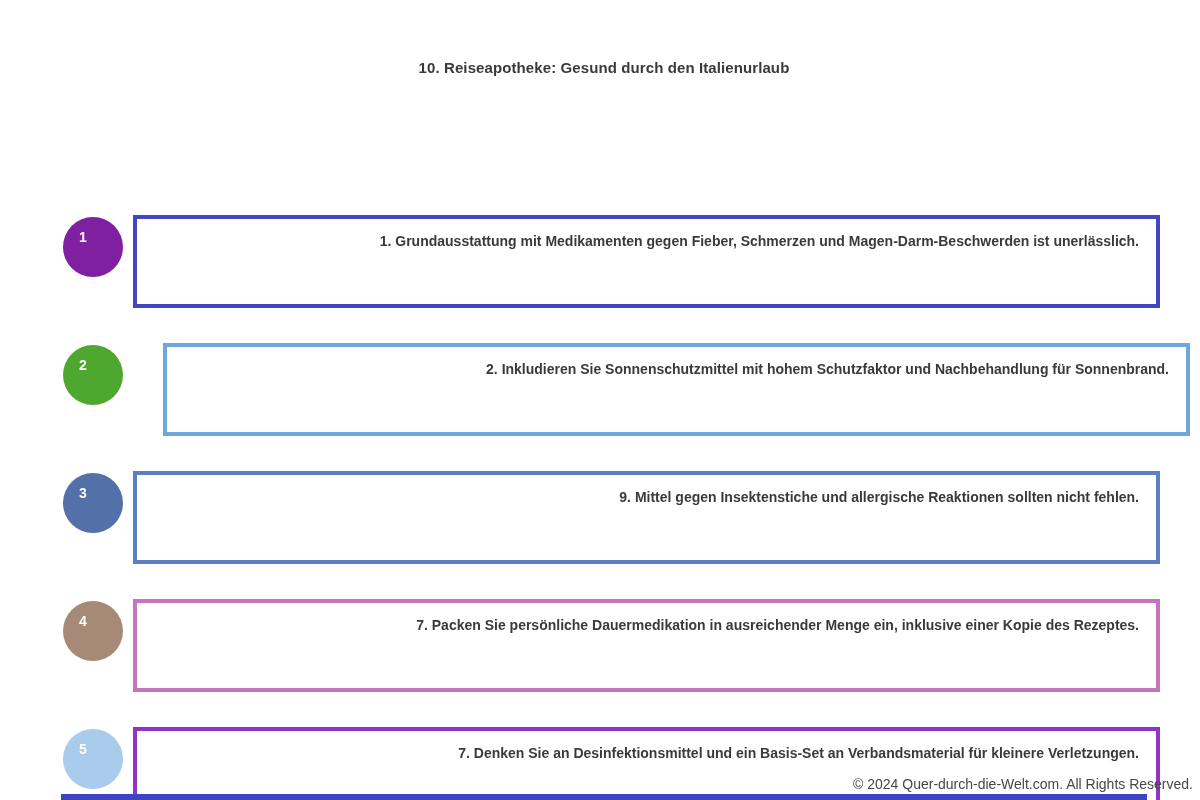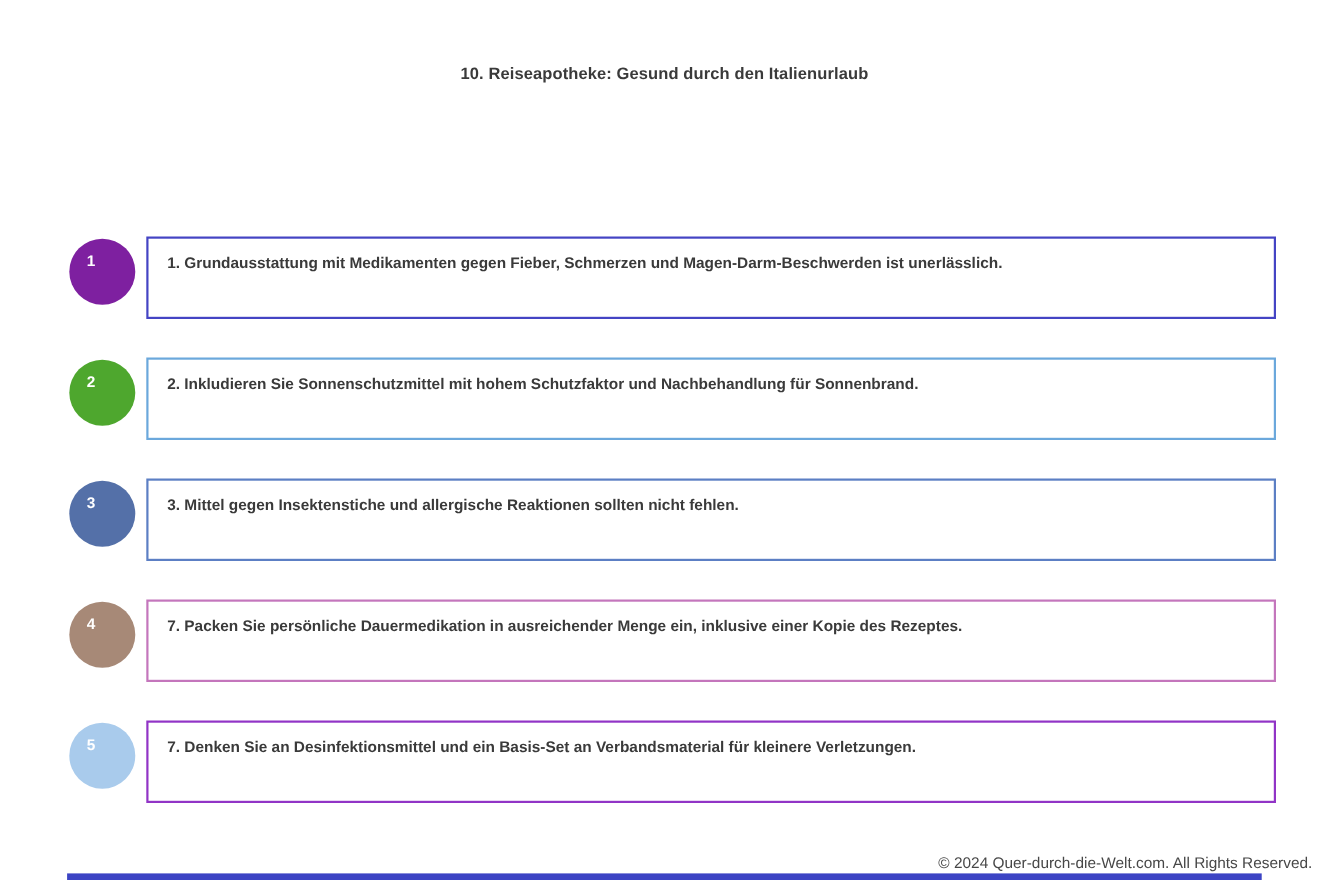--- a/index.html
+++ b/index.html
@@ -44,24 +44,25 @@
     .num {
       position: absolute;
       left: 33%; top: 33%;
       transform: translate(-50%, -50%);
       color: #ffffff;
       font-size: 14px;
       font-weight: bold;
     }
     .box {
       width: 1027px;
-      height: 75px;
+      height: 93px;
       background: #ffffff;
-      border: 2px solid #8b5cf6;
+      border: 4px solid #8b5cf6;
       padding: 9px 13px;
+      text-align: right;
     }
     .item-text {
       font-size: 14px;
       font-weight: bold;
       color: #3a3a3a;
       line-height: 1.4;
       white-space: nowrap;
     }
 
     .footer {
@@ -96,31 +97,31 @@
       </div>
       <div class="box" style="border-color: rgb(68, 68, 196);">
         <p class="item-text">1. Grundausstattung mit Medikamenten gegen Fieber, Schmerzen und Magen-Darm-Beschwerden ist unerlässlich.</p>
       </div>
     </div>
 
     <div class="row">
       <div class="circle" style="background-color: rgb(78, 167, 46);">
         <span class="num">2</span>
       </div>
-      <div class="box" style="border-color: rgb(107, 168, 220);">
+      <div class="box" style="border-color: rgb(107, 168, 220); margin-left: 30px;">
         <p class="item-text">2. Inkludieren Sie Sonnenschutzmittel mit hohem Schutzfaktor und Nachbehandlung für Sonnenbrand.</p>
       </div>
     </div>
 
     <div class="row">
       <div class="circle" style="background-color: rgb(84, 112, 168);">
         <span class="num">3</span>
       </div>
       <div class="box" style="border-color: rgb(92, 127, 196);">
-        <p class="item-text">3. Mittel gegen Insektenstiche und allergische Reaktionen sollten nicht fehlen.</p>
+        <p class="item-text">9. Mittel gegen Insektenstiche und allergische Reaktionen sollten nicht fehlen.</p>
       </div>
     </div>
 
     <div class="row">
       <div class="circle" style="background-color: rgb(167, 137, 119);">
         <span class="num">4</span>
       </div>
       <div class="box" style="border-color: rgb(196, 118, 188);">
         <p class="item-text">7. Packen Sie persönliche Dauermedikation in ausreichender Menge ein, inklusive einer Kopie des Rezeptes.</p>
       </div>

